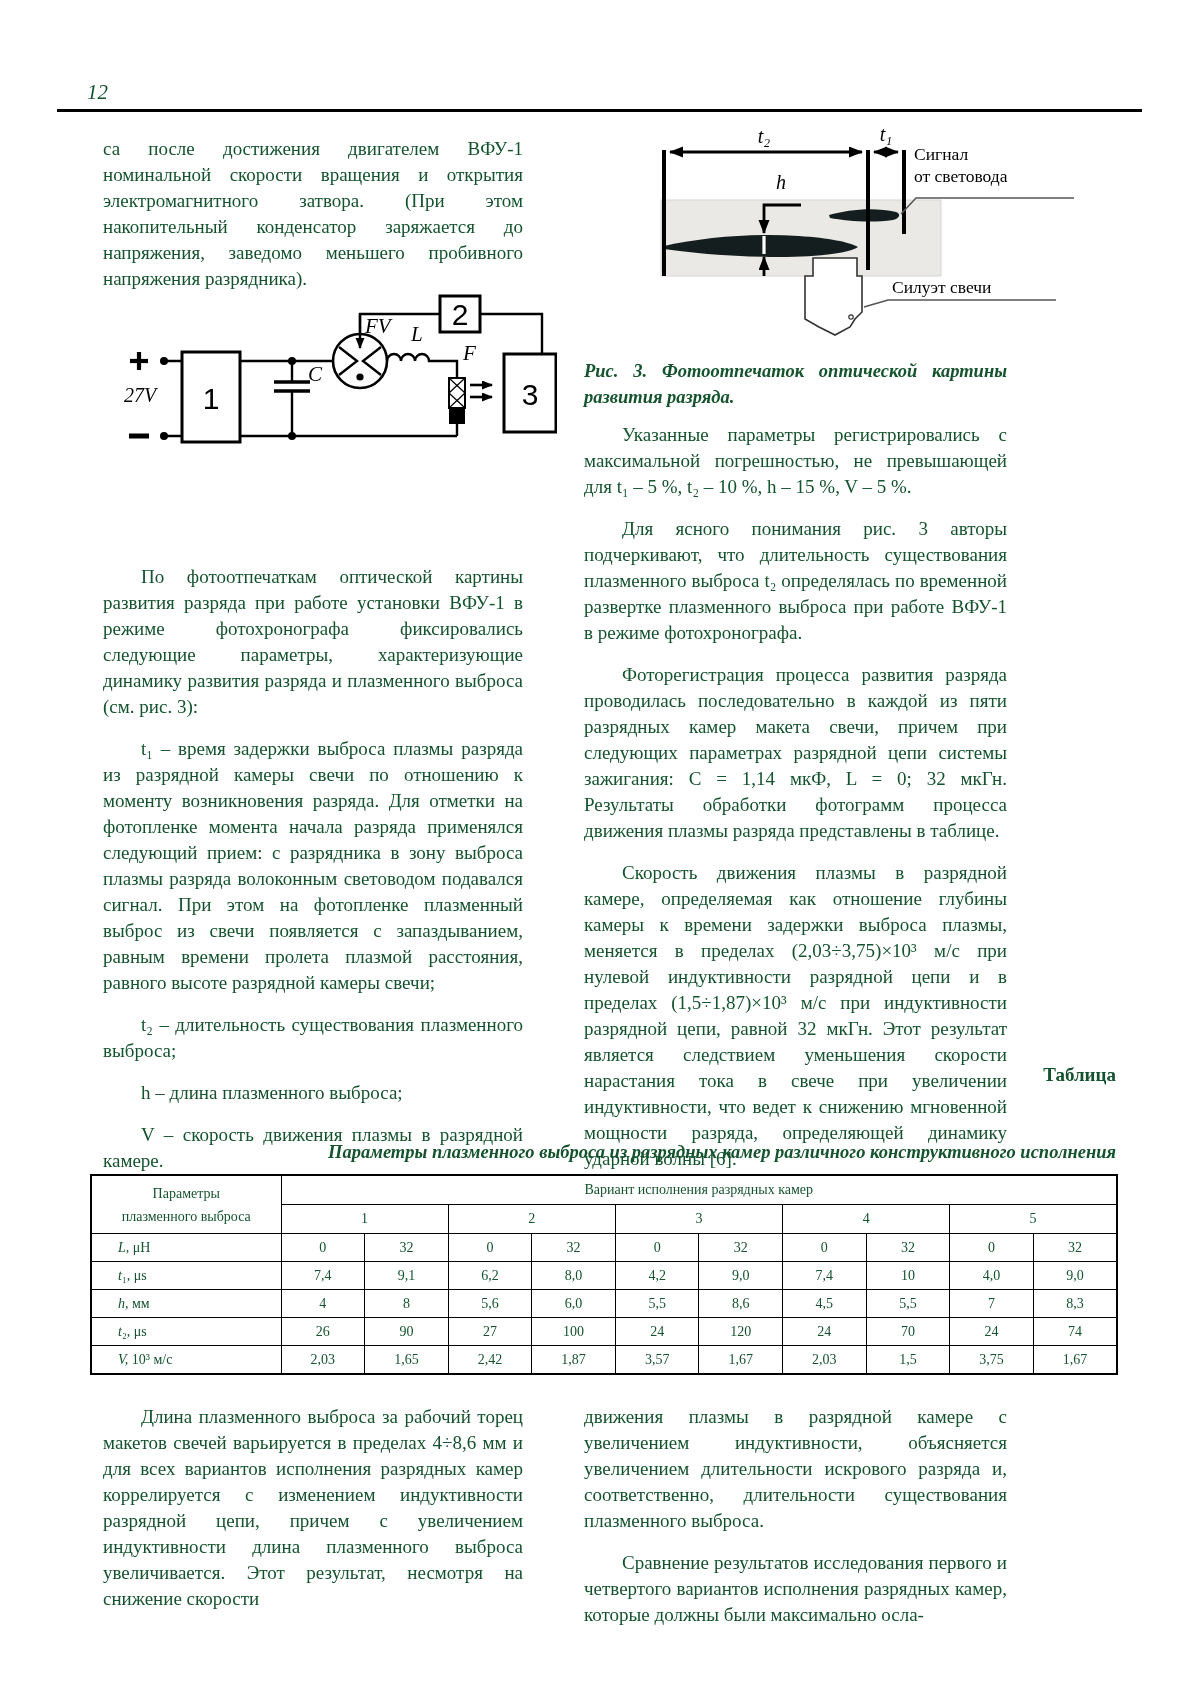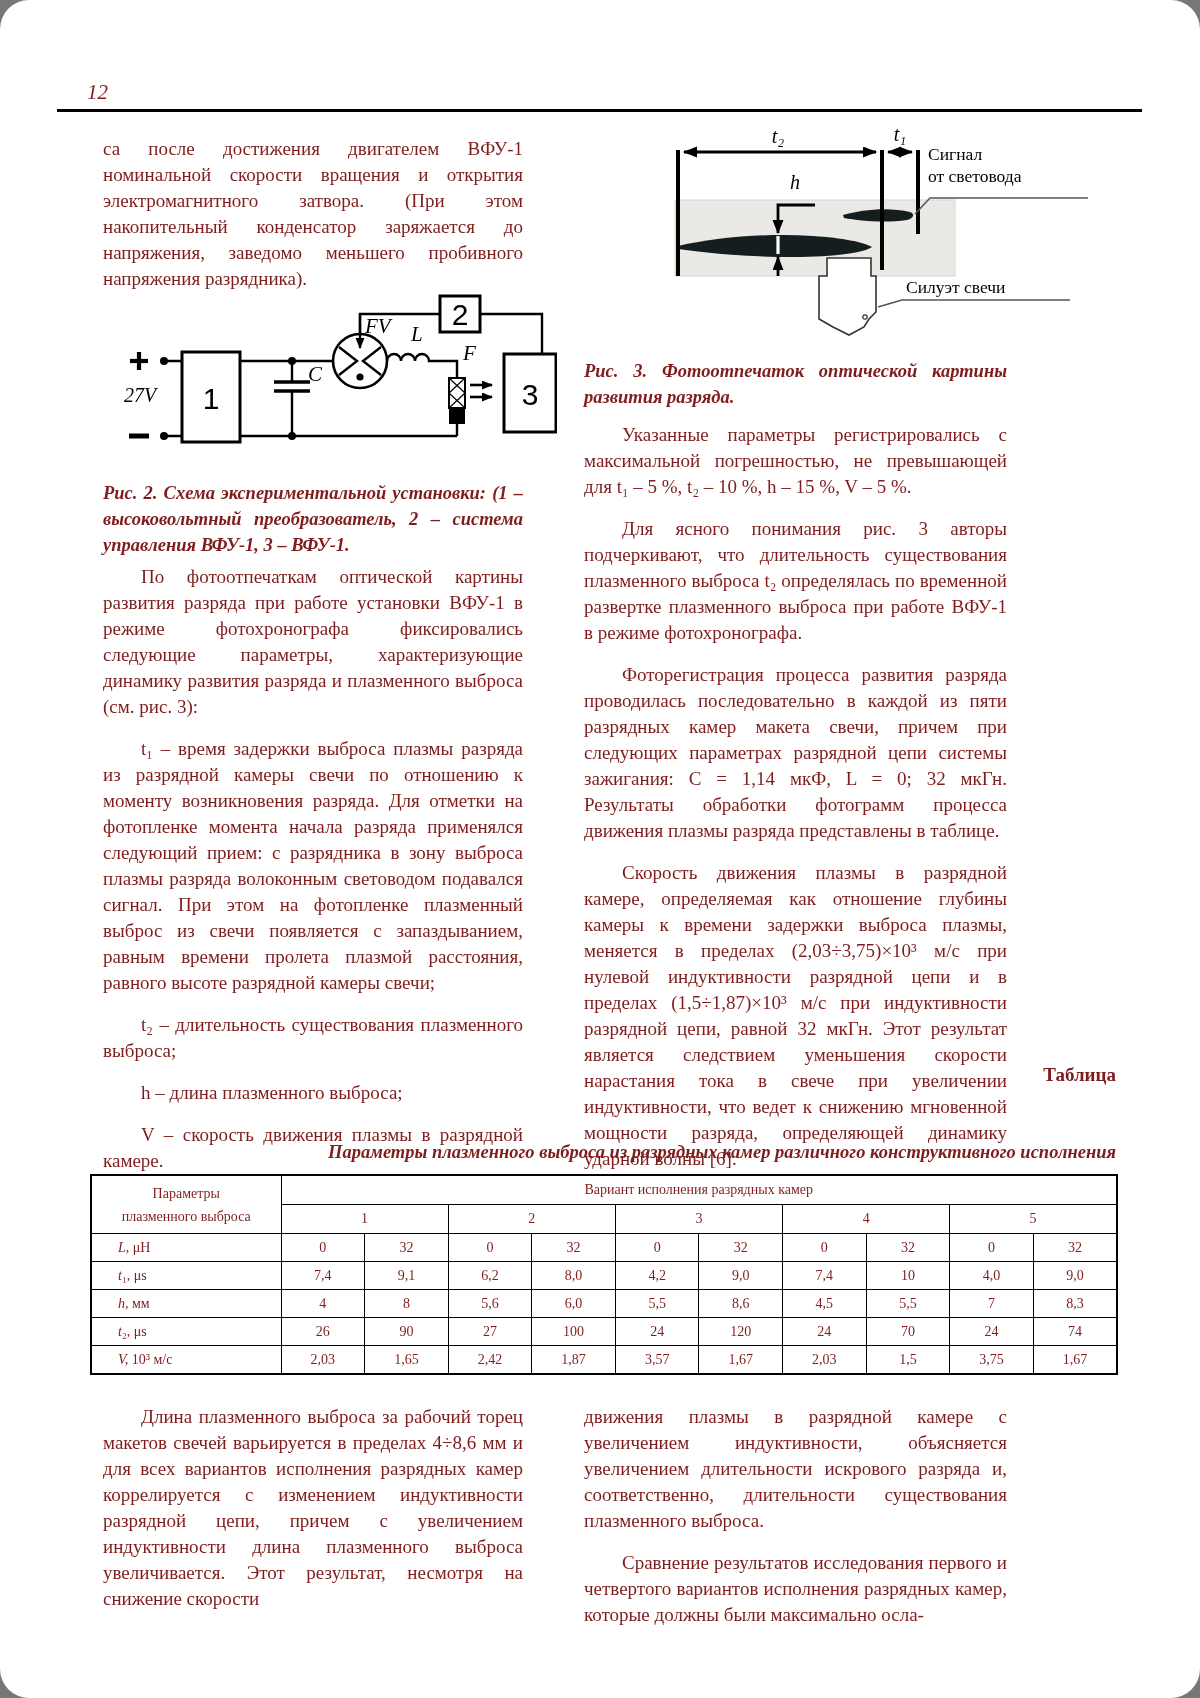--- a/index.html
+++ b/index.html
@@ -1,17 +1,17 @@
 <!DOCTYPE html>
 <html><head>
 <meta charset="utf-8">
 <style>
   html,body{margin:0;padding:0;background:#777;}
   .page{position:relative;width:1200px;height:1698px;background:#ffffff;
-        font-family:"Liberation Serif","DejaVu Serif",serif;color:#7f1d1d;overflow:hidden;border-radius:29px;}
+        font-family:"Liberation Serif","DejaVu Serif",serif;color:#14532d;overflow:hidden;}
   .abs{position:absolute;}
   p{margin:16px;}
   .body-text{font-size:19px;line-height:26px;text-align:justify;}
   .indent{text-indent:38px;}
   .caption{font-size:18.5px;line-height:26px;font-weight:bold;font-style:italic;text-align:justify;}
   .hdr{font-style:italic;font-size:21px;line-height:24px;}
   .rule{background:#000;}
   .tbl-label{font-size:19px;font-weight:bold;text-align:right;}
   .tbl-title{font-size:18.5px;font-weight:bold;font-style:italic;text-align:right;}
   table.params{border-collapse:collapse;table-layout:fixed;width:1026px;border:2.5px solid #000;font-size:14px;}
@@ -109,33 +109,30 @@
       <text x="196" y="115" class="svg-var">C</text>
       <text x="253" y="67" class="svg-var">FV</text>
       <text x="299" y="75" class="svg-var">L</text>
       <text x="351" y="94" class="svg-var">F</text>
       <text x="99" y="143" text-anchor="middle" class="svg-box-num">1</text>
       <text x="348" y="59" text-anchor="middle" class="svg-box-num">2</text>
       <text x="418" y="139" text-anchor="middle" class="svg-box-num">3</text>
     </svg>
   </div>
 
-  <div class="abs" style="left:87px;top:464px;width:452px;">
-    <p class="caption">Рис. 2. Схема экспериментальной установки: (1 – высоковольтный преобразователь, 2 – система управления ВФУ-1, 3 – ВФУ-1.</p>
-  </div>
 
   <div class="abs" style="left:87px;top:548px;width:452px;">
     <p class="body-text indent">По фотоотпечаткам оптической картины развития разряда при работе установки ВФУ-1 в режиме фотохронографа фиксировались следующие параметры, характеризующие динамику развития разряда и плазменного выброса (см. рис. 3):</p>
     <p class="body-text indent">t₁ – время задержки выброса плазмы разряда из разрядной камеры свечи по отношению к моменту возникновения разряда. Для отметки на фотопленке момента начала разряда применялся следующий прием: с разрядника в зону выброса плазмы разряда волоконным световодом подавался сигнал. При этом на фотопленке плазменный выброс из свечи появляется с запаздыванием, равным времени пролета плазмой расстояния, равного высоте разрядной камеры свечи;</p>
     <p class="body-text indent">t₂ – длительность существования плазменного выброса;</p>
     <p class="body-text indent">h – длина плазменного выброса;</p>
     <p class="body-text indent">V – скорость движения плазмы в разрядной камере.</p>
   </div>
 
-  <div class="abs" style="left:618px;top:126px;">
+  <div class="abs" style="left:604px;top:126px;">
     <svg width="478" height="212" viewBox="0 0 478 212">
       <defs>
         <marker id="ah2" markerUnits="userSpaceOnUse" markerWidth="15" markerHeight="12" refX="13" refY="5.5" orient="auto-start-reverse">
           <path d="M0,0 L14,5.5 L0,11 Z" fill="#000"></path>
         </marker>
       </defs>
 
       <rect x="57" y="74" width="280" height="76" fill="#eae9e5" stroke="#d8d6d2" stroke-width="1"></rect>
 
       <path d="M60,120 C100,111 150,107 195,110 C225,112 245,116 254,121 C246,127 215,131 175,131 C130,131 88,127 60,123 Z" fill="#141e1e"></path>

